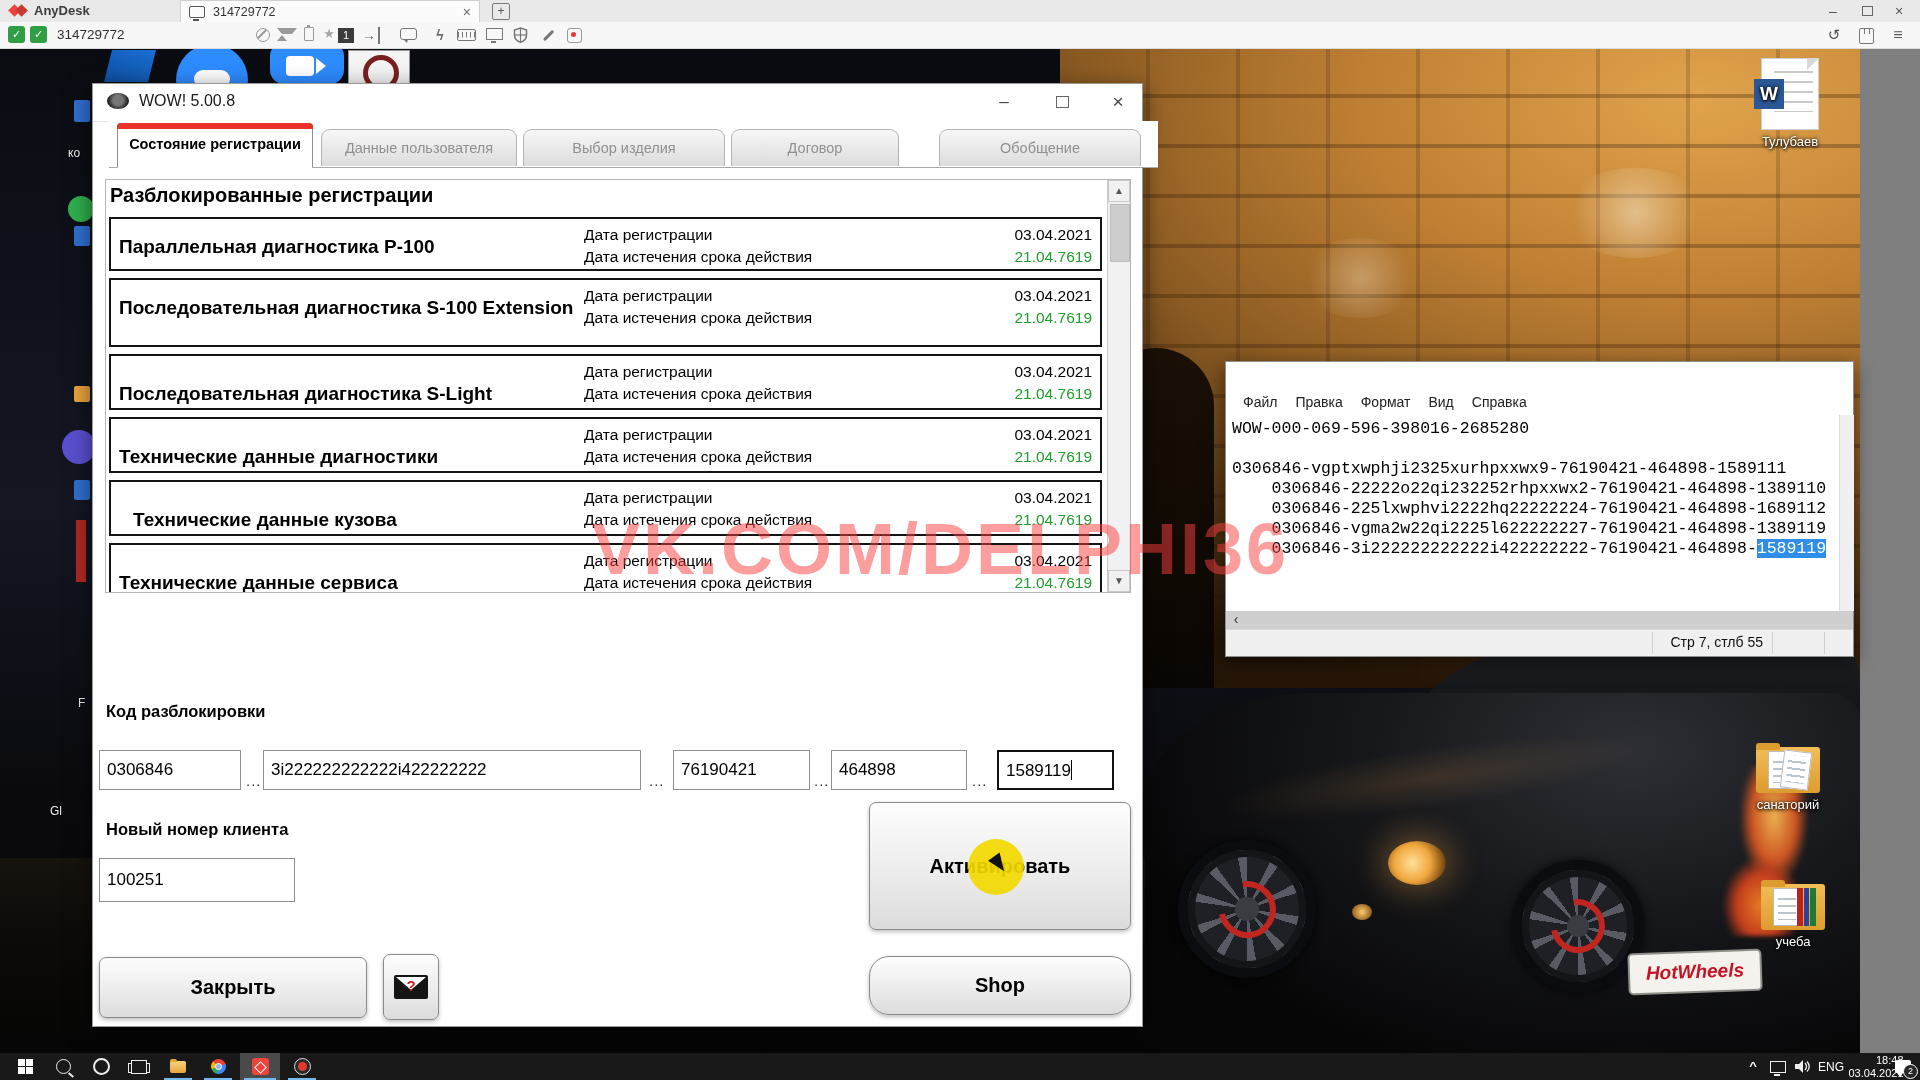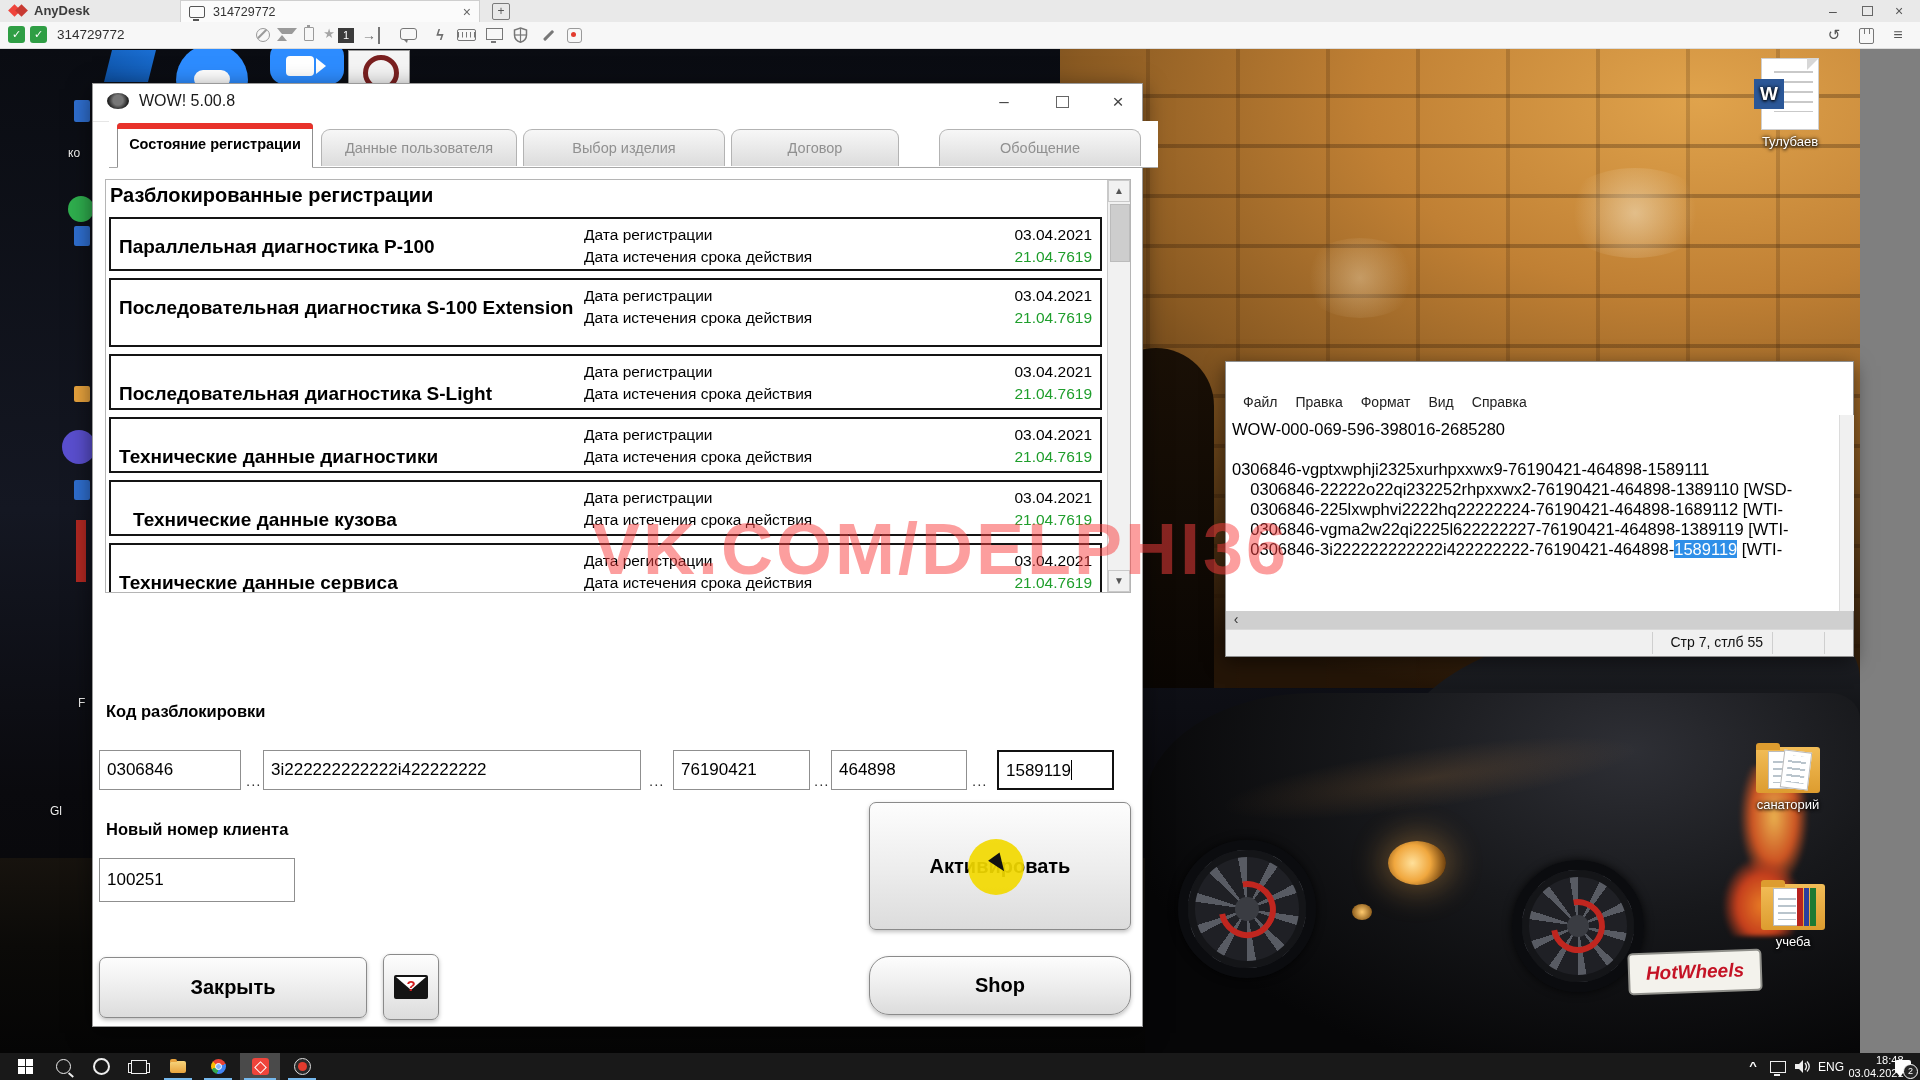--- a/index.html
+++ b/index.html
@@ -133,21 +133,21 @@
 
   
   .notepad{left:1225px;top:361px;width:627px;height:294px;background:#fff;border:1px solid #8f8f8f;box-shadow:0 5px 18px rgba(0,0,0,.5);z-index:20;}
   .np-titlebar{left:0;top:0;width:100%;height:30px;background:#fff;}
   .np-ic{left:8px;top:7px;width:13px;height:16px;background:#cfe3ef;border:1px solid #5b84a0;
     background-image:repeating-linear-gradient(180deg,transparent 0 3px,#5b84a0 3px 4px);background-size:70% 70%;background-repeat:no-repeat;background-position:50% 60%;}
   .np-title{left:30px;top:7px;font-size:14.5px;color:#3f3f3f;}
   .np-menubar{left:0;top:30px;width:100%;height:23px;background:#fff;display:flex;gap:0;padding-left:8px;box-sizing:border-box;}
   .np-menu{font-size:14px;color:#222;padding:2px 9px;}
   .np-text{left:0;top:53px;width:613px;height:196px;background:#fff;overflow:hidden;padding:4px 0 0 6px;box-sizing:border-box;}
-  .np-line{font-family:Liberation Sans, sans-serif;font-size:16.5px;line-height:20px;height:20px;white-space:pre;color:#000;}
+  .np-line{font-family:Liberation Mono, monospace;font-size:16.5px;line-height:20px;height:20px;white-space:pre;color:#000;}
   .np-line .sel{background:#2f8fe8;color:#fff;}
   .np-vscroll{left:613px;top:53px;width:14px;height:196px;background:#f0f0f0;border-left:1px solid #dcdcdc;}
   .np-hscroll{left:0;top:249px;width:627px;height:18px;background:#cfcfcf;}
   .np-hleft{position:absolute;left:2px;top:0;width:16px;height:18px;color:#333;font-size:14px;line-height:17px;text-align:center;}
   .np-status{left:0;top:267px;width:627px;height:26px;background:#f0f0f0;border-top:1px solid #d9d9d9;}
   .np-statustext{position:absolute;right:90px;top:4px;font-size:14px;color:#111;}
   .np-statussep{position:absolute;top:2px;width:1px;height:22px;background:#cfcfcf;}
 
   
   .watermark{left:592px;top:508px;z-index:40;font-size:72px;font-weight:bold;letter-spacing:3px;

